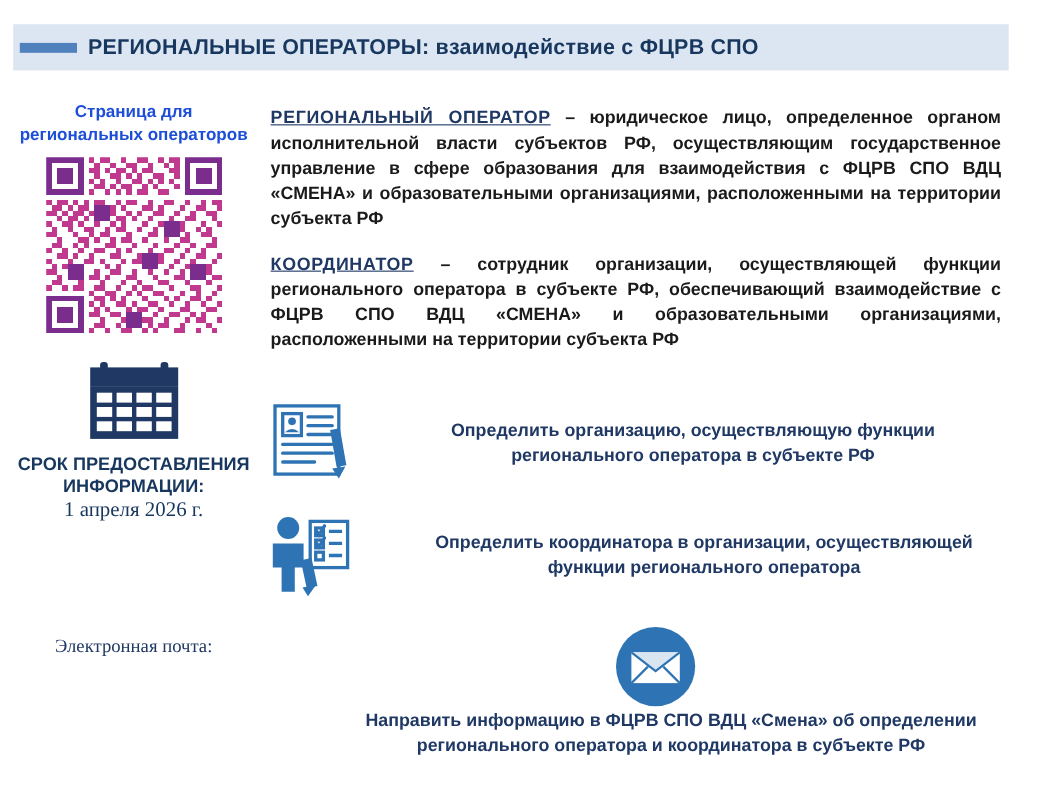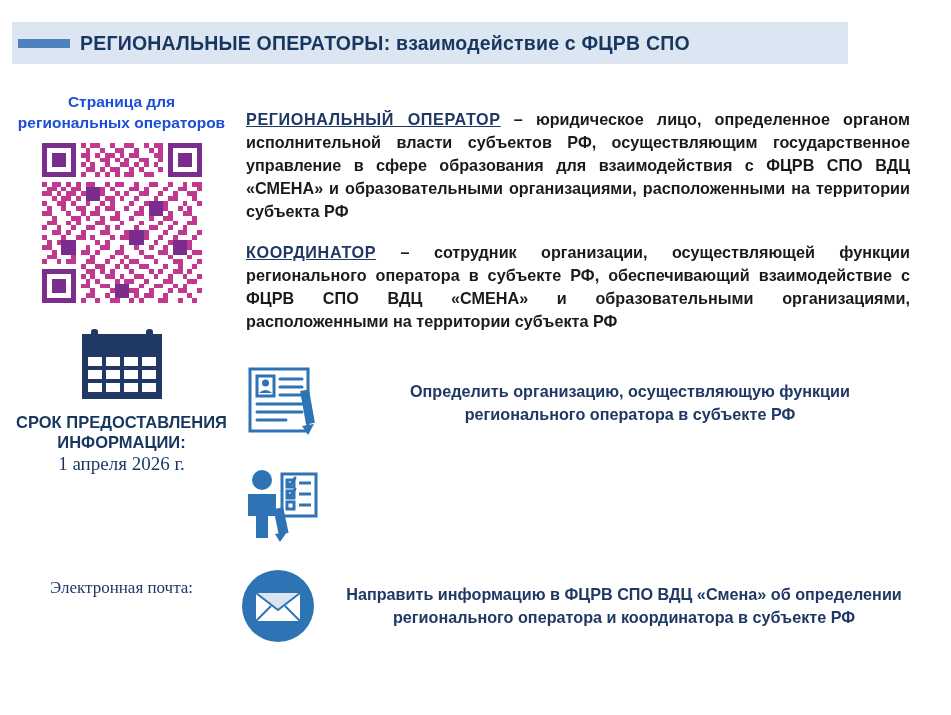--- a/index.html
+++ b/index.html
@@ -13,21 +13,21 @@
     font-family: "Liberation Sans", sans-serif;
     overflow: hidden;
     position: relative;
   }
 
   
   .header {
     position: absolute;
     left: 12px;
     top: 22px;
-    width: 836px;
+    width: 905px;
     height: 42px;
     background: #dce6f2;
     display: flex;
     align-items: center;
   }
   .header-bar {
     width: 52px;
     height: 9px;
     background: #4f81bd;
     margin-left: 6px;
@@ -103,21 +103,21 @@
     font-family: "Liberation Serif", serif;
     font-size: 21px;
     color: #1f3864;
     margin-top: 2px;
   }
 
   
   .defs {
     position: absolute;
     left: 246px;
-    top: 108px;
+    top: 96px;
     width: 664px;
   }
   .def-p {
     font-size: 16.2px;
     font-weight: bold;
     color: #1a1a1a;
     line-height: 1.42;
     text-align: justify;
     text-align-last: left;
     margin: 0 0 18px 0;
@@ -147,21 +147,21 @@
     line-height: 1.45;
     text-align: center;
   }
 
   #step-1 { left: 246px; top: 366px; width: 672px; align-items: center; }
   #step-1 .step-text { width: 560px; margin-left: 26px; }
 
   #step-2 { left: 240px; top: 468px; width: 678px; }
   #step-2 .step-text { width: 570px; margin-left: 30px; }
 
-  #step-3 { left: 240px; top: 568px; width: 672px; }
+  #step-3 { left: 260px; top: 568px; width: 672px; flex-direction: column; }
   #step-3 .step-text { width: 560px; margin-left: 28px; }
 </style>
 </head>
 <body>
 
 <div class="header">
   <div class="header-bar"></div>
   <div class="header-title">
     <span>РЕГИОНАЛЬНЫЕ ОПЕРАТОРЫ:</span><span> взаимодействие с ФЦРВ СПО</span>
   </div>
@@ -551,20 +551,21 @@
         <line x1="59" y1="15" x2="71" y2="15"></line>
         <line x1="59" y1="26" x2="71" y2="26"></line>
         <line x1="59" y1="37" x2="71" y2="37"></line>
       </g>
       <g>
         <rect x="36" y="40" width="10" height="26" transform="rotate(-12 41 53)" fill="#2e74b5"></rect>
         <polygon points="35,66 47,64 40,74" fill="#2e74b5"></polygon>
       </g>
     </svg>
   </div>
+  <div class="step-text">Определить координатора в организации, осуществляющей функции регионального оператора</div>
 </div>
 
 <div class="step" id="step-3">
   <div class="step-icon">
     <svg width="76" height="76" viewBox="0 0 76 76">
       <circle cx="38" cy="38" r="36" fill="#2e74b5"></circle>
       <rect x="16" y="25" width="44" height="28" fill="#ffffff"></rect>
       <polygon points="16,25 60,25 38,42" fill="#d9e6f2"></polygon>
       <polyline points="16,25 38,42 60,25" fill="none" stroke="#2e74b5" stroke-width="2"></polyline>
       <polyline points="16,53 31,38" fill="none" stroke="#2e74b5" stroke-width="2"></polyline>

